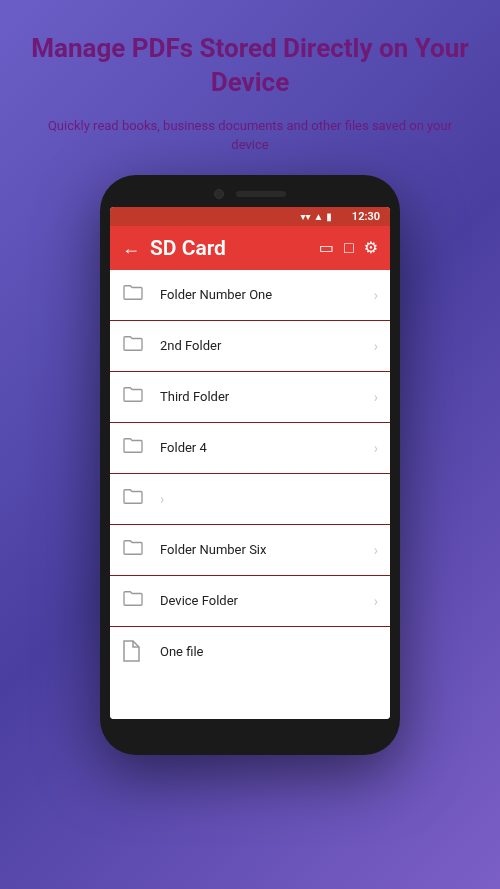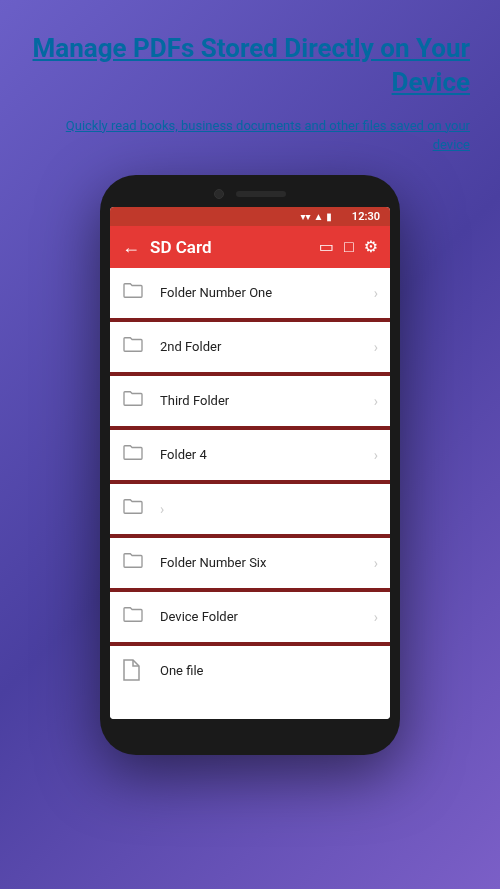--- a/index.html
+++ b/index.html
@@ -9,24 +9,23 @@
       height: 889px;
       background: linear-gradient(135deg, #6b5fc7 0%, #4a3fa0 50%, #7b5fc7 100%);
       font-family: 'Roboto', Arial, sans-serif;
       overflow: hidden;
       display: flex;
       flex-direction: column;
       align-items: center;
     }
 
     .header-text {
-      color: #0369a1;
-      text-align: right;
+      color: #701a75;
+      text-align: center;
       padding: 32px 30px 10px;
-      text-decoration: underline;
     }
 
     .header-text h1 {
       font-size: 26px;
       font-weight: 700;
       line-height: 1.3;
       margin-bottom: 16px;
     }
 
     .header-text p {
@@ -121,21 +120,21 @@
     }
 
     .toolbar-back {
       color: #fff;
       font-size: 18px;
       cursor: pointer;
     }
 
     .toolbar-title {
       color: #fff;
-      font-size: 17px;
+      font-size: 21px;
       font-weight: 600;
       flex: 1;
     }
 
     .toolbar-icons {
       display: flex;
       gap: 10px;
     }
 
     .toolbar-icon {
@@ -146,21 +145,21 @@
     .file-list {
       flex: 1;
       background: #fff;
       overflow: hidden;
     }
 
     .file-item {
       display: flex;
       align-items: center;
       padding: 13px 12px;
-      border-bottom: 4px solid #7f1d1d;
+      border-bottom: 1px solid #7f1d1d;
       cursor: pointer;
     }
 
     .file-item:last-child {
       border-bottom: none;
     }
 
     .file-icon {
       width: 24px;
       height: 24px;

